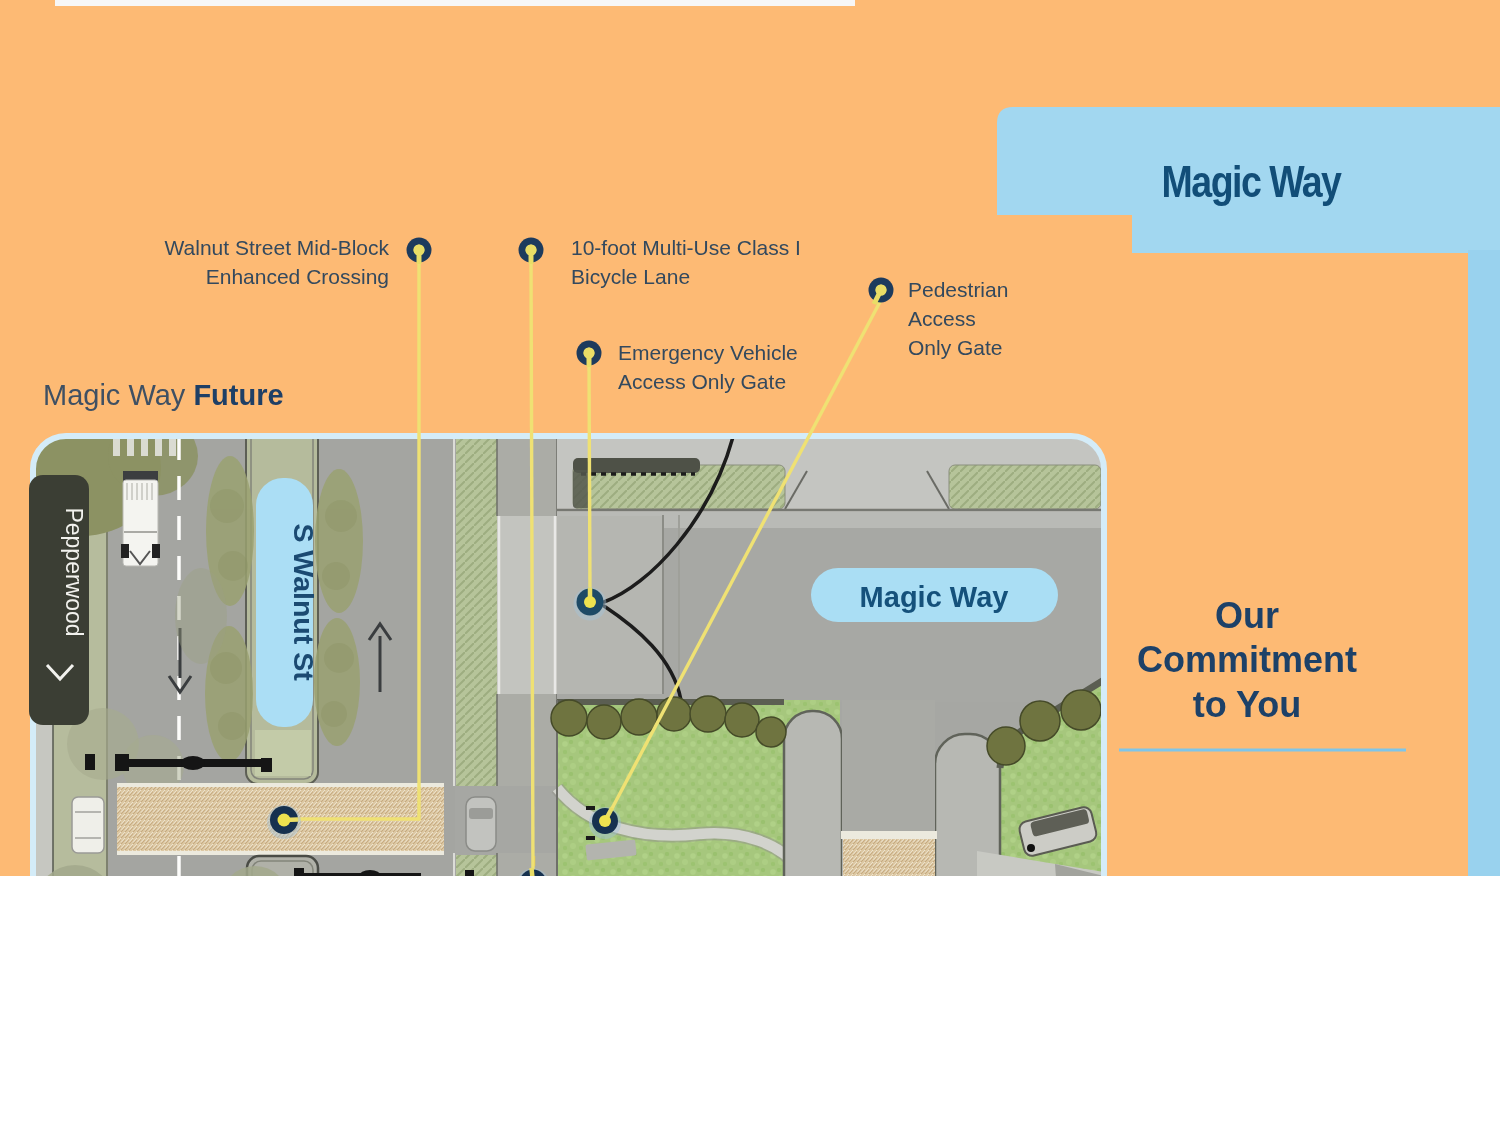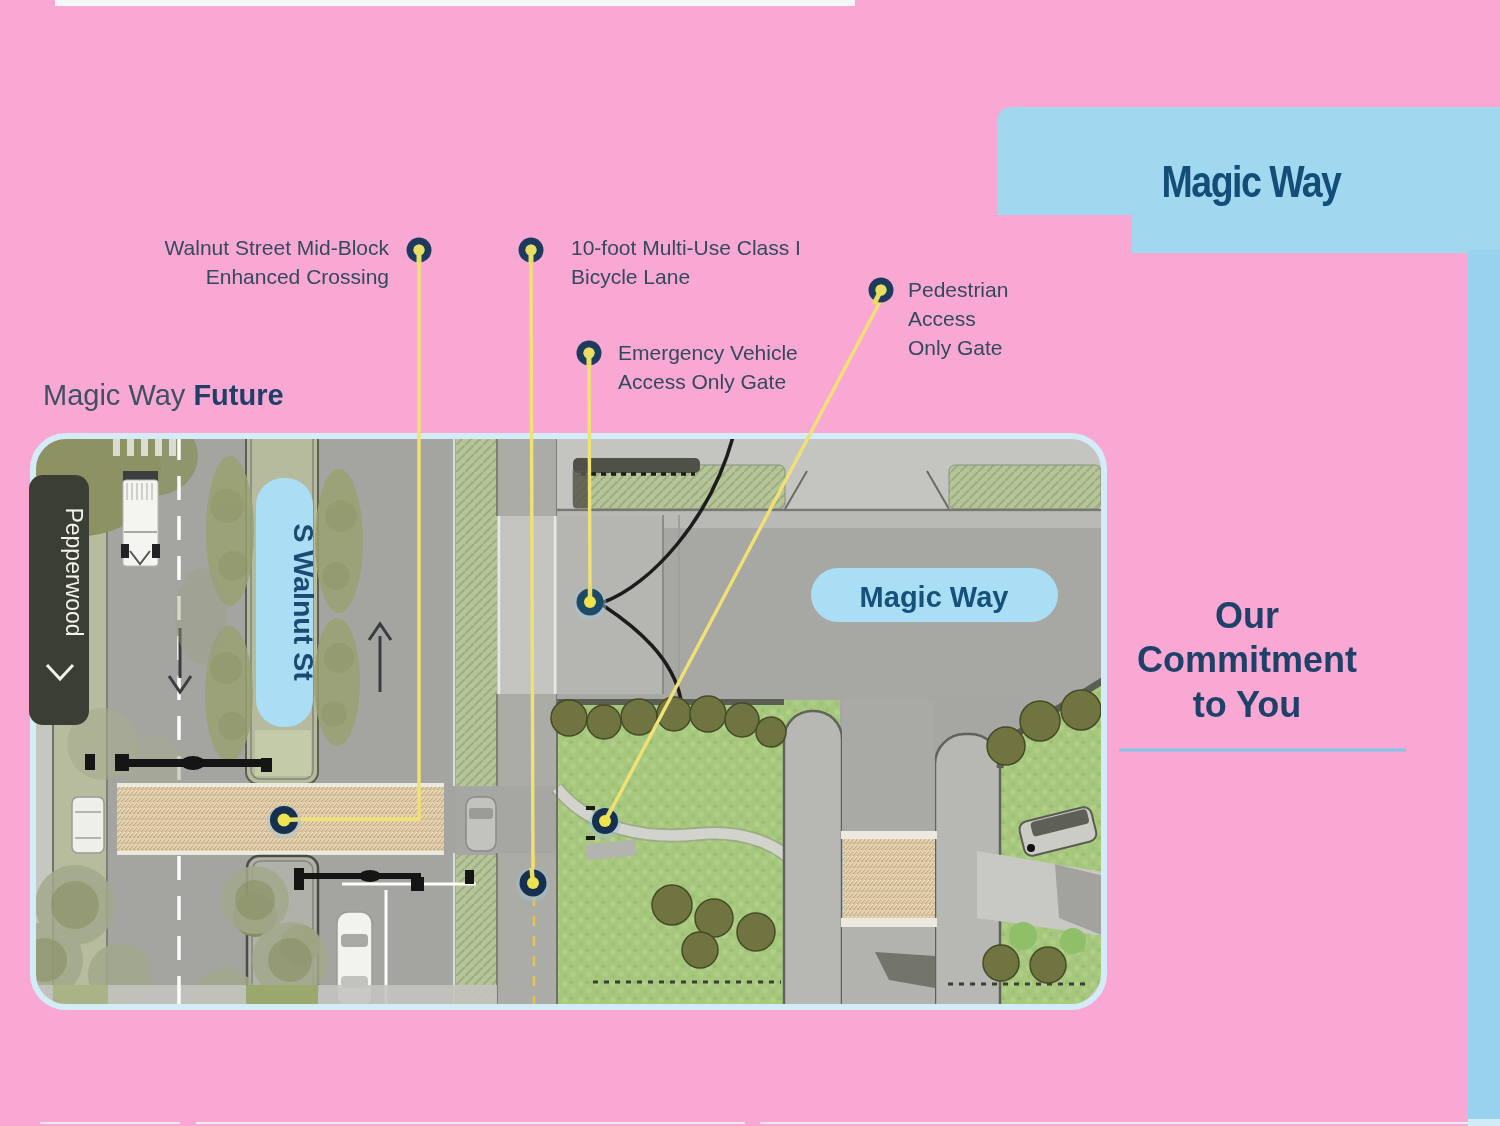--- a/index.html
+++ b/index.html
@@ -1,16 +1,16 @@
 <!DOCTYPE html>
 <html><head>
 <meta charset="utf-8">
 <style>
   html,body{margin:0;padding:0;background:#ffffff;}
-  #page{position:relative;width:1500px;height:1126px;overflow:hidden;background:#f9a8d4;
+  #page{position:relative;width:1500px;height:876px;overflow:hidden;background:#fdba74;
         font-family:"Liberation Sans", sans-serif;}
   svg{display:block}
 </style>
 </head>
 <body>
 <div id="page">
 <svg width="1500" height="1126" viewBox="0 0 1500 1126" xmlns="http://www.w3.org/2000/svg">
 <defs>
   <pattern id="herr" width="8" height="6" patternUnits="userSpaceOnUse">
     <rect width="8" height="6" fill="#ddc9a4"></rect>

